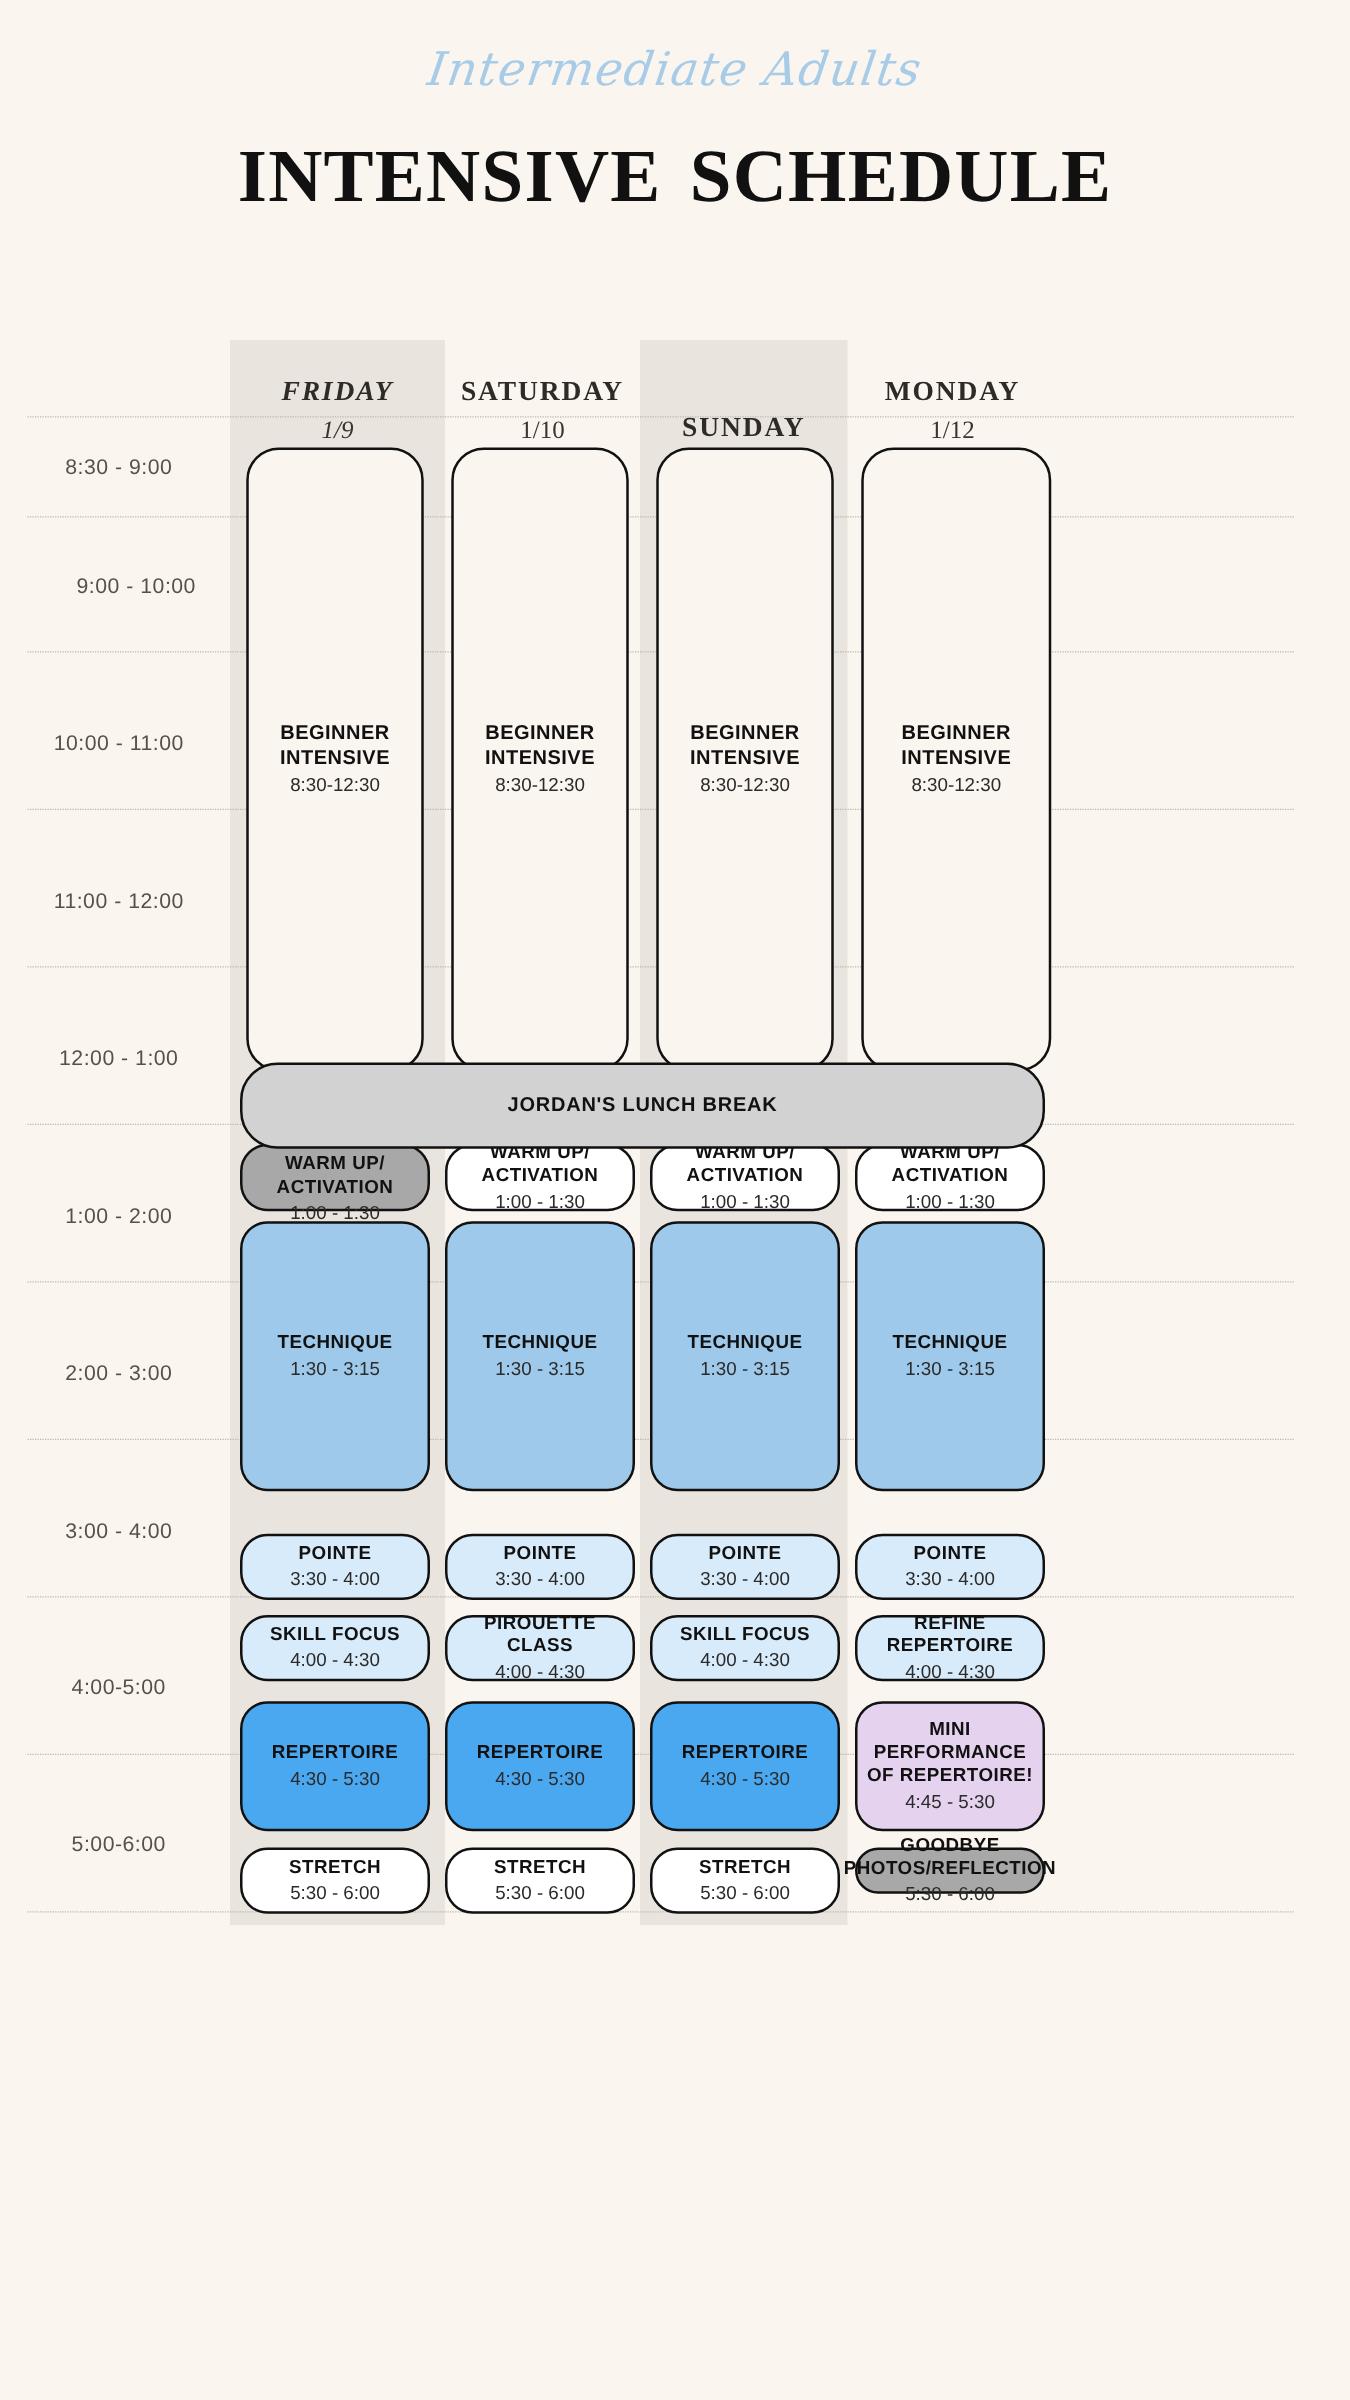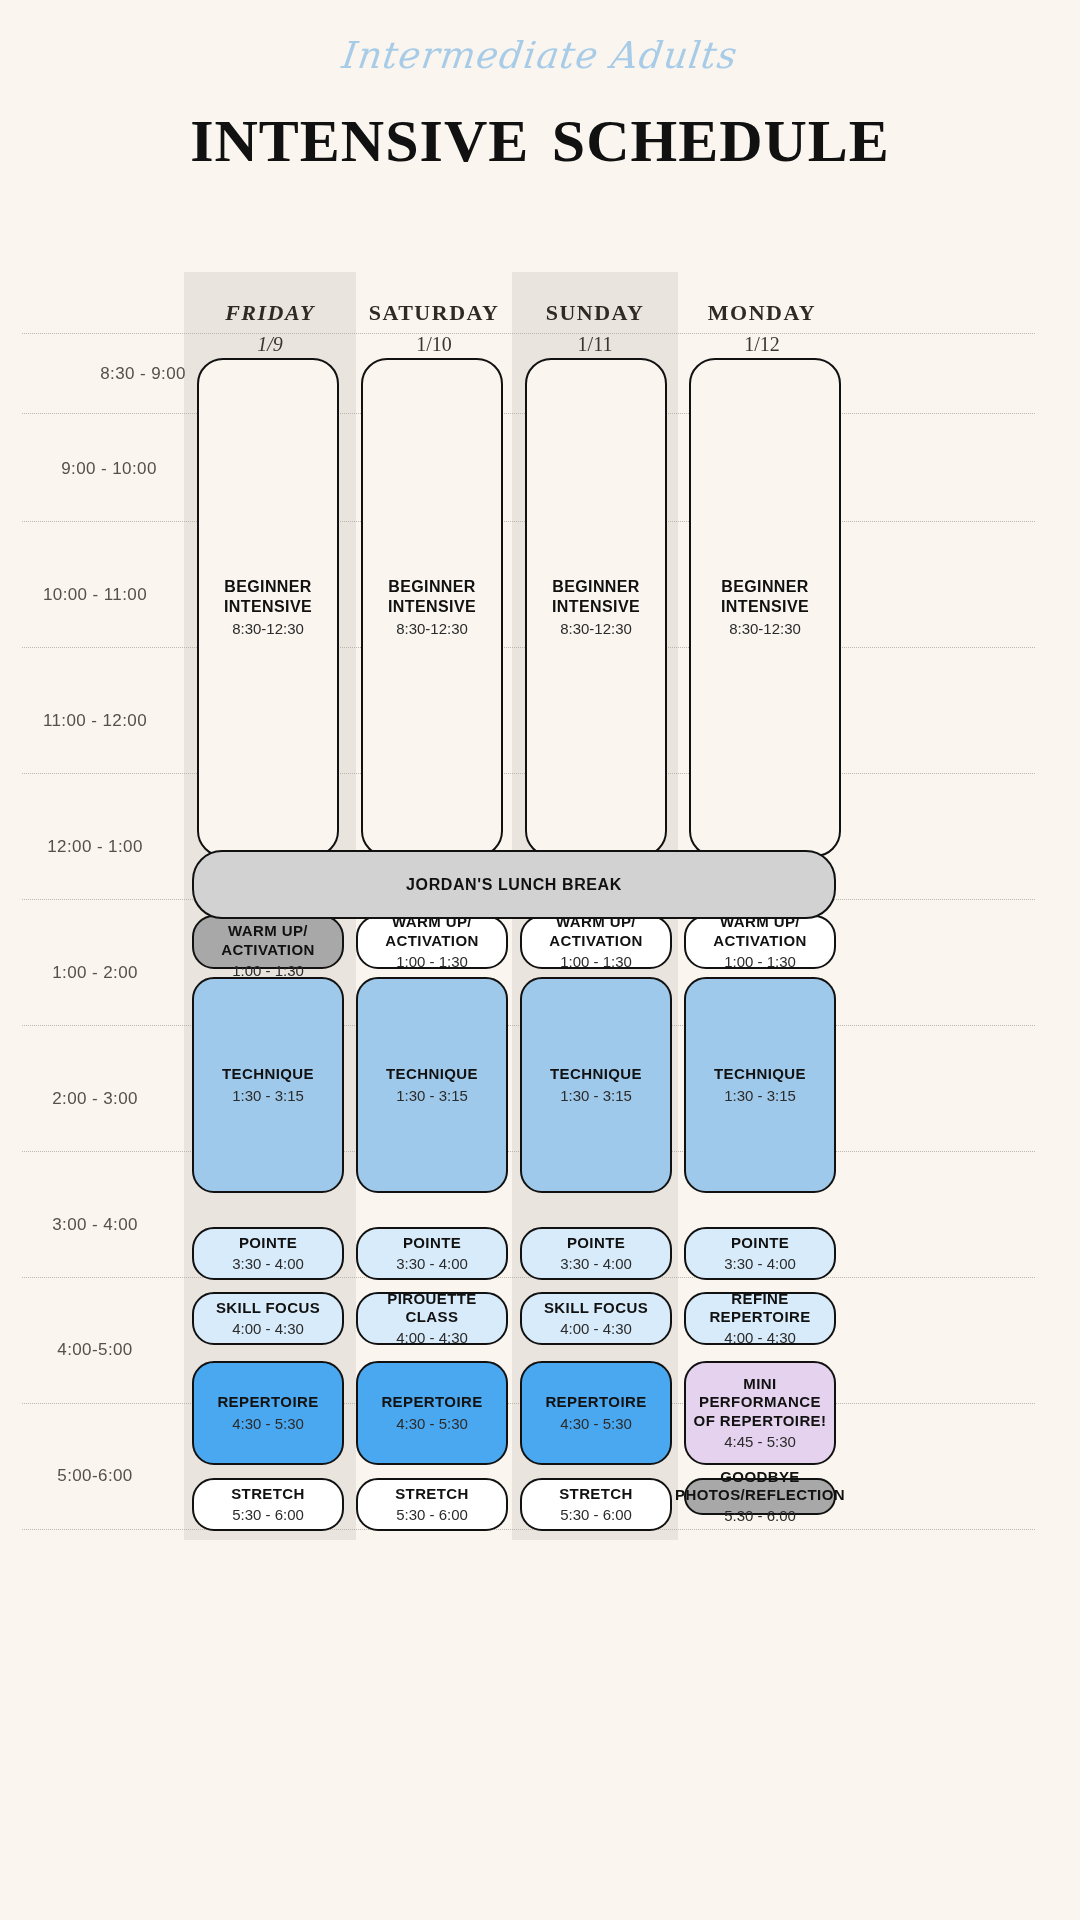--- a/index.html
+++ b/index.html
@@ -151,40 +151,40 @@
   <div class="hrule" style="top:521px;"></div>
   <div class="hrule" style="top:647px;"></div>
   <div class="hrule" style="top:773px;"></div>
   <div class="hrule" style="top:899px;"></div>
   <div class="hrule" style="top:1025px;"></div>
   <div class="hrule" style="top:1151px;"></div>
   <div class="hrule" style="top:1277px;"></div>
   <div class="hrule" style="top:1403px;"></div>
   <div class="hrule" style="top:1529px;"></div>
 
-  <div class="time-label" style="top:364px;margin-left:48px;">8:30 - 9:00</div>
+  <div class="time-label" style="top:364px;">8:30 - 9:00</div>
   <div class="time-label" style="top:459px;padding-left:28px;">9:00 - 10:00</div>
   <div class="time-label" style="top:585px;">10:00 - 11:00</div>
   <div class="time-label" style="top:711px;">11:00 - 12:00</div>
   <div class="time-label" style="top:837px;text-align:center;">12:00 - 1:00</div>
   <div class="time-label" style="top:963px;">1:00 - 2:00</div>
   <div class="time-label" style="top:1089px;">2:00 - 3:00</div>
   <div class="time-label" style="top:1215px;">3:00 - 4:00</div>
   <div class="time-label" style="top:1340px;">4:00-5:00</div>
   <div class="time-label" style="top:1466px;">5:00-6:00</div>
 
   <div class="day-head" style="left:184px;width:172px;font-style:italic;">
     <div class="day-name">FRIDAY</div>
     <div class="day-date">1/9</div>
   </div>
   <div class="day-head" style="left:348px;width:172px;">
     <div class="day-name">SATURDAY</div>
     <div class="day-date">1/10</div>
   </div>
-  <div class="day-head" style="left:512px;width:166px;">
+  <div class="day-head" style="left:512px;width:166px;margin-top:29px;">
     <div class="day-name">SUNDAY</div>
     <div class="day-date">1/11</div>
   </div>
   <div class="day-head" style="left:676px;width:172px;">
     <div class="day-name">MONDAY</div>
     <div class="day-date">1/12</div>
   </div>
 
   <div class="card tall" style="left:197px;top:341px;width:142px;height:499px;background:#faf6ef;">
     <div class="ttl">BEGINNER INTENSIVE</div>

